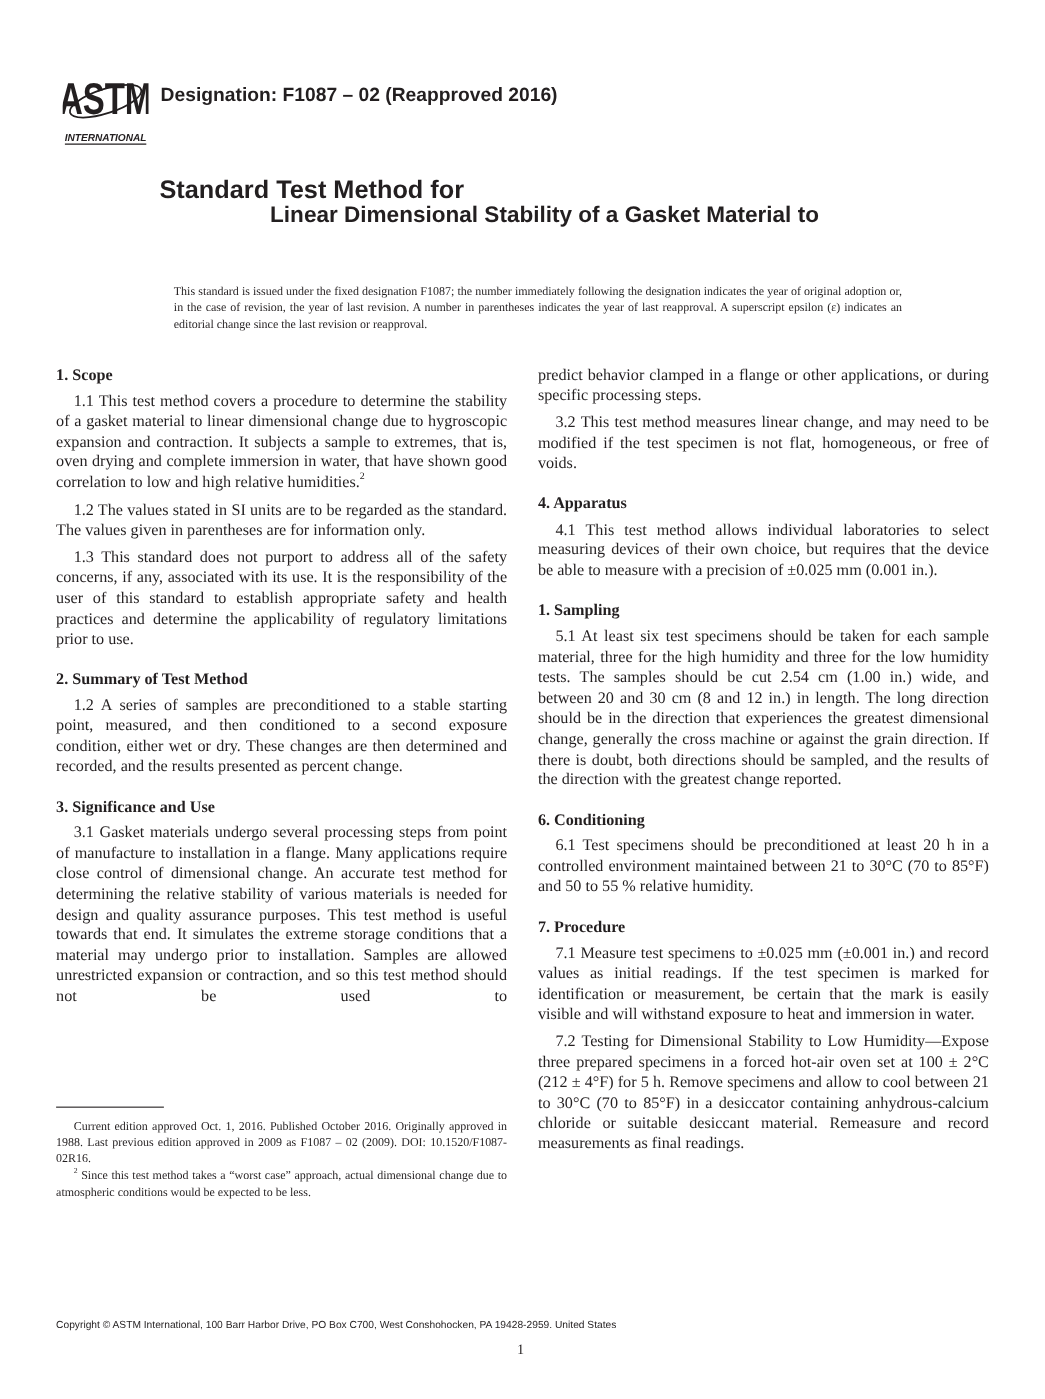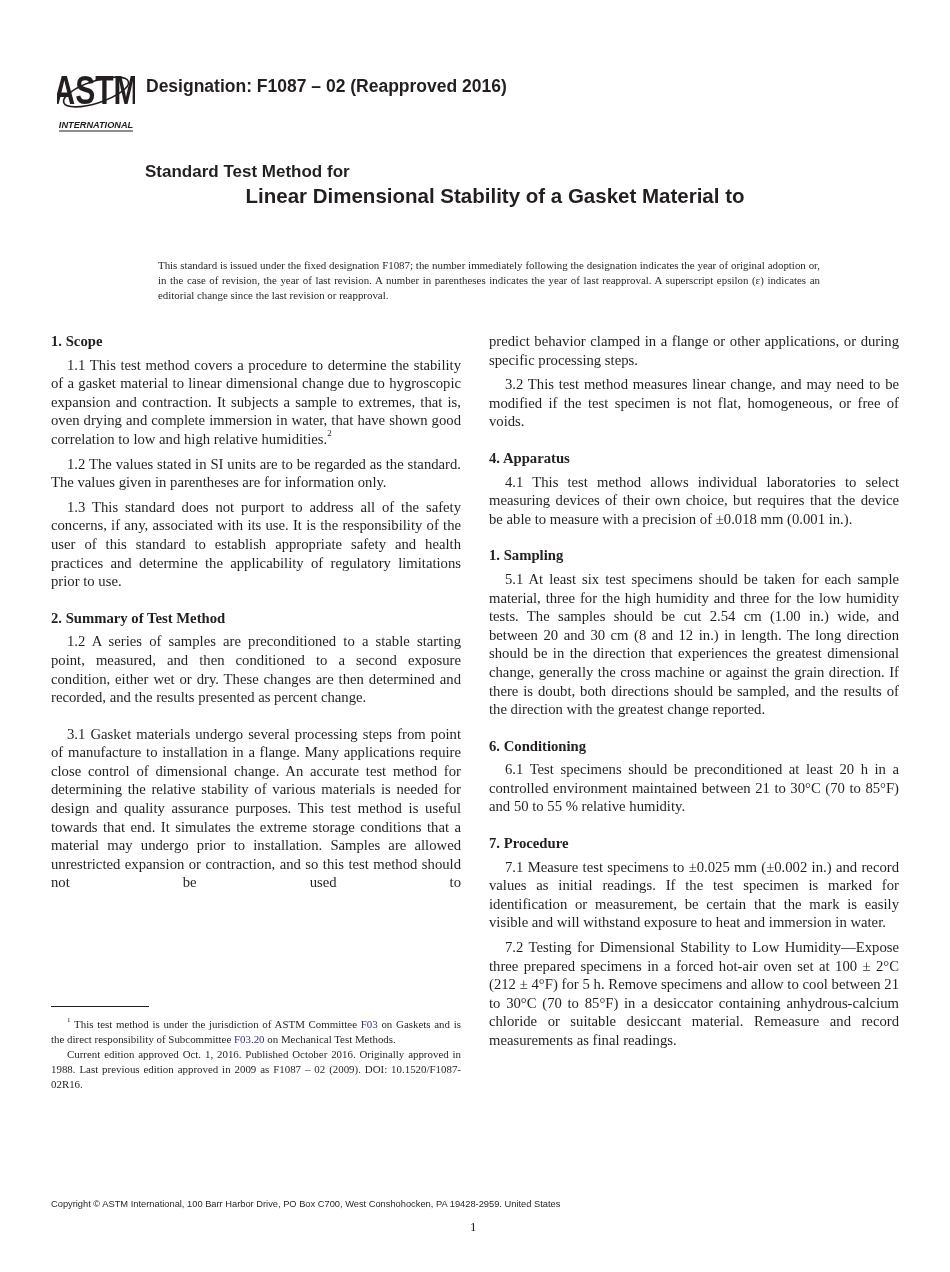--- a/index.html
+++ b/index.html
@@ -1,21 +1,21 @@
 <!DOCTYPE html>
 <html><head>
 <meta charset="utf-8">
 <style>
   html, body { margin: 0; padding: 0; background: #ffffff; }
   body { width: 950px; height: 1272px; position: relative; overflow: hidden; color: #231f20; }
   .abs { position: absolute; }
   .logo { left: 57px; top: 62px; width: 78px; height: 72px; }
   .designation { left: 146px; top: 76px; font-family: "Liberation Sans", sans-serif; font-weight: bold; font-size: 17.5px; letter-spacing: 0; color: #231f20; white-space: nowrap; }
   .title-block { left: 145px; top: 160px; width: 700px; font-family: "Liberation Sans", sans-serif; font-weight: bold; color: #231f20; }
-  .title-line1 { font-size: 17px; line-height: 24px; }
+  .title-line1 { font-size: 23px; line-height: 24px; }
   .title-line2 { font-size: 20.5px; line-height: 24px; text-align: center; }
   .title-line2 sup { font-size: 12px; position: relative; top: -2px; }
   .notice { left: 158px; top: 258px; width: 662px; font-family: "Liberation Serif", serif; font-size: 10.9px; line-height: 15px; text-align: justify; color: #231f20; }
   .col { font-family: "Liberation Serif", serif; font-size: 14.7px; line-height: 18.6px; color: #231f20; text-align: justify; }
   .col-left { left: 51px; top: 332px; width: 410px; }
   .col-right { left: 489px; top: 332px; width: 410px; }
   .col h2 { font-size: 14.7px; font-weight: bold; margin: 0 0 5px 0; line-height: 18.6px; }
   .col p { margin: 0 0 6px 0; text-indent: 16px; }
   .col p.noindent { text-indent: 0; }
   .col .gap { height: 12px; }
@@ -52,42 +52,43 @@
 
 <div class="abs col col-left">
   <h2>1.  Scope</h2>
   <p><span>1.1  This test method covers a procedure to determine the stability of a gasket material to linear dimensional change due to hygroscopic expansion and contraction. It subjects a sample to extremes, that is, oven drying and complete immersion in water, that have shown good correlation to low and high relative humidities.</span><sup>2</sup></p>
   <p>1.2  The values stated in SI units are to be regarded as the standard. The values given in parentheses are for information only.</p>
   <p><span>1.3 </span><span class="italic">This standard does not purport to address all of the safety concerns, if any, associated with its use. It is the responsibility of the user of this standard to establish appropriate safety and health practices and determine the applicability of regulatory limitations prior to use.</span></p>
   <div class="gap"></div>
   <h2>2.  Summary of Test Method</h2>
   <p>1.2  A series of samples are preconditioned to a stable starting point, measured, and then conditioned to a second exposure condition, either wet or dry. These changes are then determined and recorded, and the results presented as percent change.</p>
   <div class="gap"></div>
+  <h2>3.  Significance and Use</h2>
   <p style="text-align-last: justify;">3.1  Gasket materials undergo several processing steps from point of manufacture to installation in a flange. Many applications require close control of dimensional change. An accurate test method for determining the relative stability of various materials is needed for design and quality assurance purposes. This test method is useful towards that end. It simulates the extreme storage conditions that a material may undergo prior to installation. Samples are allowed unrestricted expansion or contraction, and so this test method should not be used to</p>
 </div>
 
 <div class="abs fn-rule"></div>
 
 <div class="abs footnotes">
-  <p><sup>1</sup><span> This test method is under the jurisdiction of ASTM Committee </span><span class="link">F03</span><span> on Gaskets and is the direct responsibility of Subcommittee </span><span class="link">F03.20</span><span> on Mechanical Test Methods.</span></p>
   <p>Current edition approved Oct. 1, 2016. Published October 2016. Originally approved in 1988. Last previous edition approved in 2009 as F1087 – 02 (2009). DOI: 10.1520/F1087-02R16.</p>
+  <p><sup>2</sup><span> Since this test method takes a “worst case” approach, actual dimensional change due to atmospheric conditions would be expected to be less.</span></p>
 </div>
 
 <div class="abs col col-right">
   <p class="noindent">predict behavior clamped in a flange or other applications, or during specific processing steps.</p>
   <p>3.2  This test method measures linear change, and may need to be modified if the test specimen is not flat, homogeneous, or free of voids.</p>
   <div class="gap"></div>
   <h2>4.  Apparatus</h2>
-  <p>4.1  This test method allows individual laboratories to select measuring devices of their own choice, but requires that the device be able to measure with a precision of ±0.018 mm (0.001 in.).</p>
+  <p>4.1  This test method allows individual laboratories to select measuring devices of their own choice, but requires that the device be able to measure with a precision of ±0.025 mm (0.001 in.).</p>
   <div class="gap"></div>
   <h2>1.  Sampling</h2>
   <p>5.1  At least six test specimens should be taken for each sample material, three for the high humidity and three for the low humidity tests. The samples should be cut 2.54 cm (1.00 in.) wide, and between 20 and 30 cm (8 and 12 in.) in length. The long direction should be in the direction that experiences the greatest dimensional change, generally the cross machine or against the grain direction. If there is doubt, both directions should be sampled, and the results of the direction with the greatest change reported.</p>
   <div class="gap"></div>
   <h2>6.  Conditioning</h2>
   <p>6.1  Test specimens should be preconditioned at least 20 h in a controlled environment maintained between 21 to 30°C (70 to 85°F) and 50 to 55 % relative humidity.</p>
   <div class="gap"></div>
   <h2>7.  Procedure</h2>
-  <p>7.1  Measure test specimens to ±0.025 mm (±0.002 in.) and record values as initial readings. If the test specimen is marked for identification or measurement, be certain that the mark is easily visible and will withstand exposure to heat and immersion in water.</p>
+  <p>7.1  Measure test specimens to ±0.025 mm (±0.001 in.) and record values as initial readings. If the test specimen is marked for identification or measurement, be certain that the mark is easily visible and will withstand exposure to heat and immersion in water.</p>
   <p><span>7.2 </span><span class="italic">Testing for Dimensional Stability to Low Humidity—</span><span>Expose three prepared specimens in a forced hot-air oven set at 100 ± 2°C (212 ± 4°F) for 5 h. Remove specimens and allow to cool between 21 to 30°C (70 to 85°F) in a desiccator containing anhydrous-calcium chloride or suitable desiccant material. Remeasure and record measurements as final readings.</span></p>
 </div>
 
 <div class="abs copyright">Copyright © ASTM International, 100 Barr Harbor Drive, PO Box C700, West Conshohocken, PA 19428-2959. United States</div>
 <div class="abs pagenum">1</div>
 
 </body></html>

